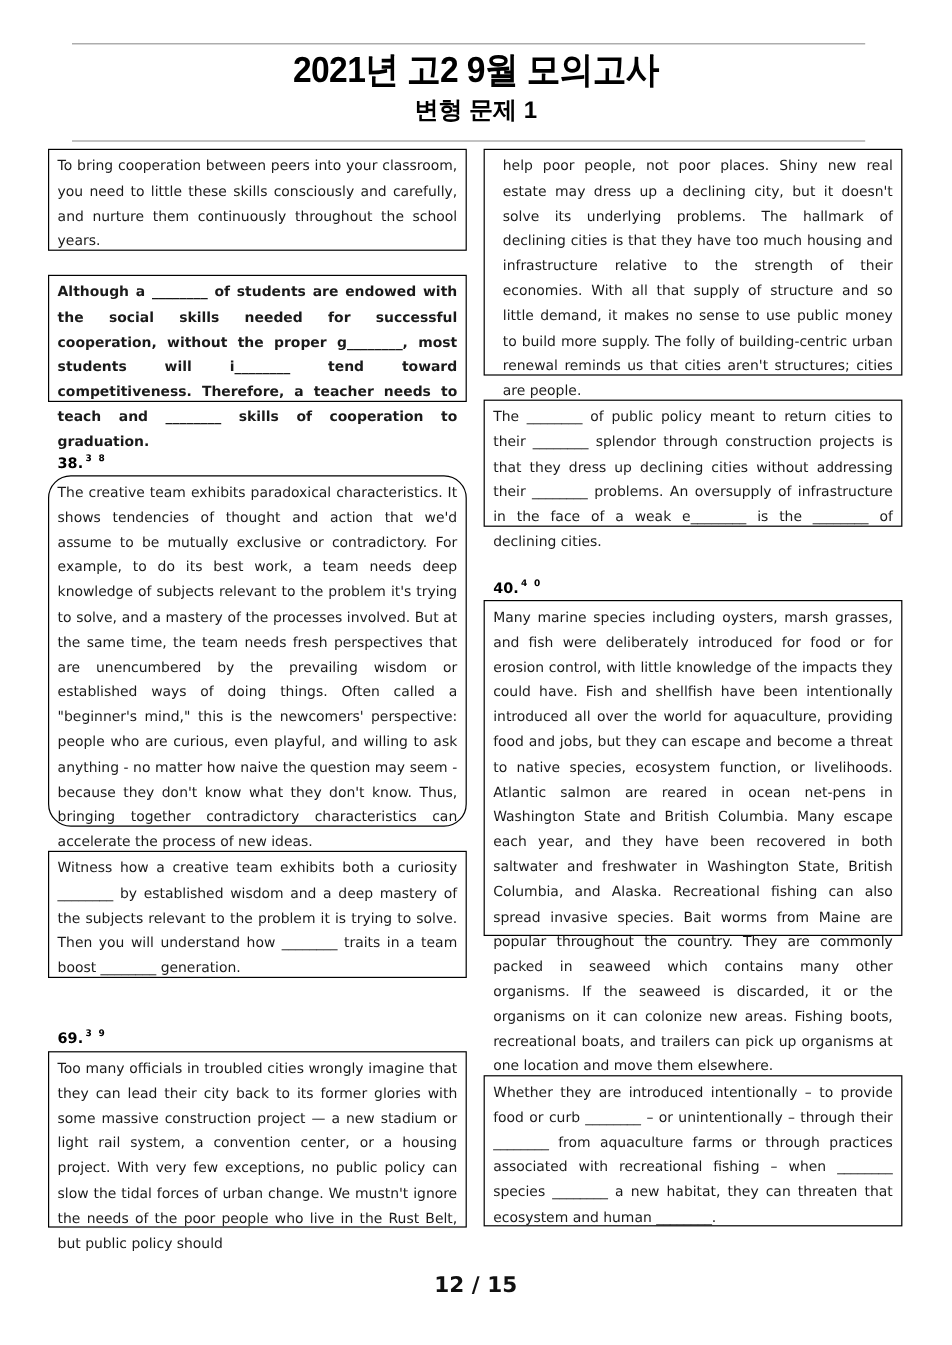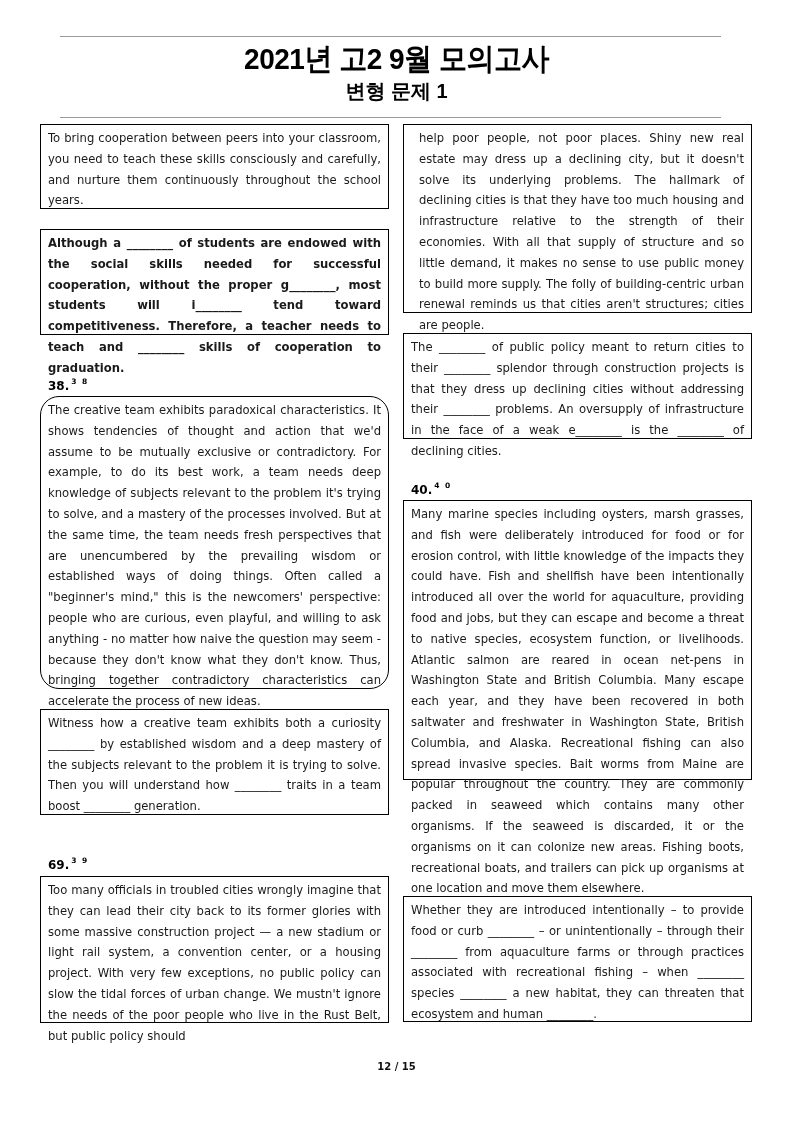--- a/index.html
+++ b/index.html
@@ -12,32 +12,32 @@
   .t2 { top:78px; font-size:20px; }
   .box { position:absolute; border:1.2px solid #000; box-sizing:border-box;
          padding:3px 7px 3px 7px; font-size:11.6px; line-height:20.8px;
          text-align:justify; text-align-last:left; color:#1a1a1a; }
   .box p { margin:0; }
   .qnum { position:absolute; font-size:12px; font-weight:bold; color:#000000; }
   .qnum sup { font-size:7.5px; letter-spacing:1.5px; vertical-align:top; position:relative; top:-2px; margin-left:2px; }
   .left { left:40px; width:349px; }
   .right { left:403px; width:349px; }
   .footer { position:absolute; top:1061px; left:0; width:793px; text-align:center;
-            font-size:10px; font-weight:bold; color:#111; }
+            font-size:18px; font-weight:bold; color:#111; }
 </style>
 </head>
 <body>
 
 <div class="rule" style="top:36px;"></div>
 <div class="title t1">2021년 고2 9월 모의고사</div>
 <div class="title t2">변형 문제 1</div>
 <div class="rule" style="top:117px;"></div>
 
 <div class="box left" style="top:124px; height:85px;">
-  <p>To bring cooperation between peers into your classroom, you need to teach these skills consciously and carefully, and nurture them continuously throughout the school years.</p>
+  <p>To bring cooperation between peers into your classroom, you need to little these skills consciously and carefully, and nurture them continuously throughout the school years.</p>
 </div>
 
 <div class="box left" style="top:229px; height:106px;font-weight:bold;">
   <p>Although a ________ of students are endowed with the social skills needed for successful cooperation, without the proper g________, most students will i________ tend toward competitiveness. Therefore, a teacher needs to teach and ________ skills of cooperation to graduation.</p>
 </div>
 
 <div class="qnum" style="left:48px; top:379px;">
   <span>38.</span><sup>3 8</sup>
 </div>
 

